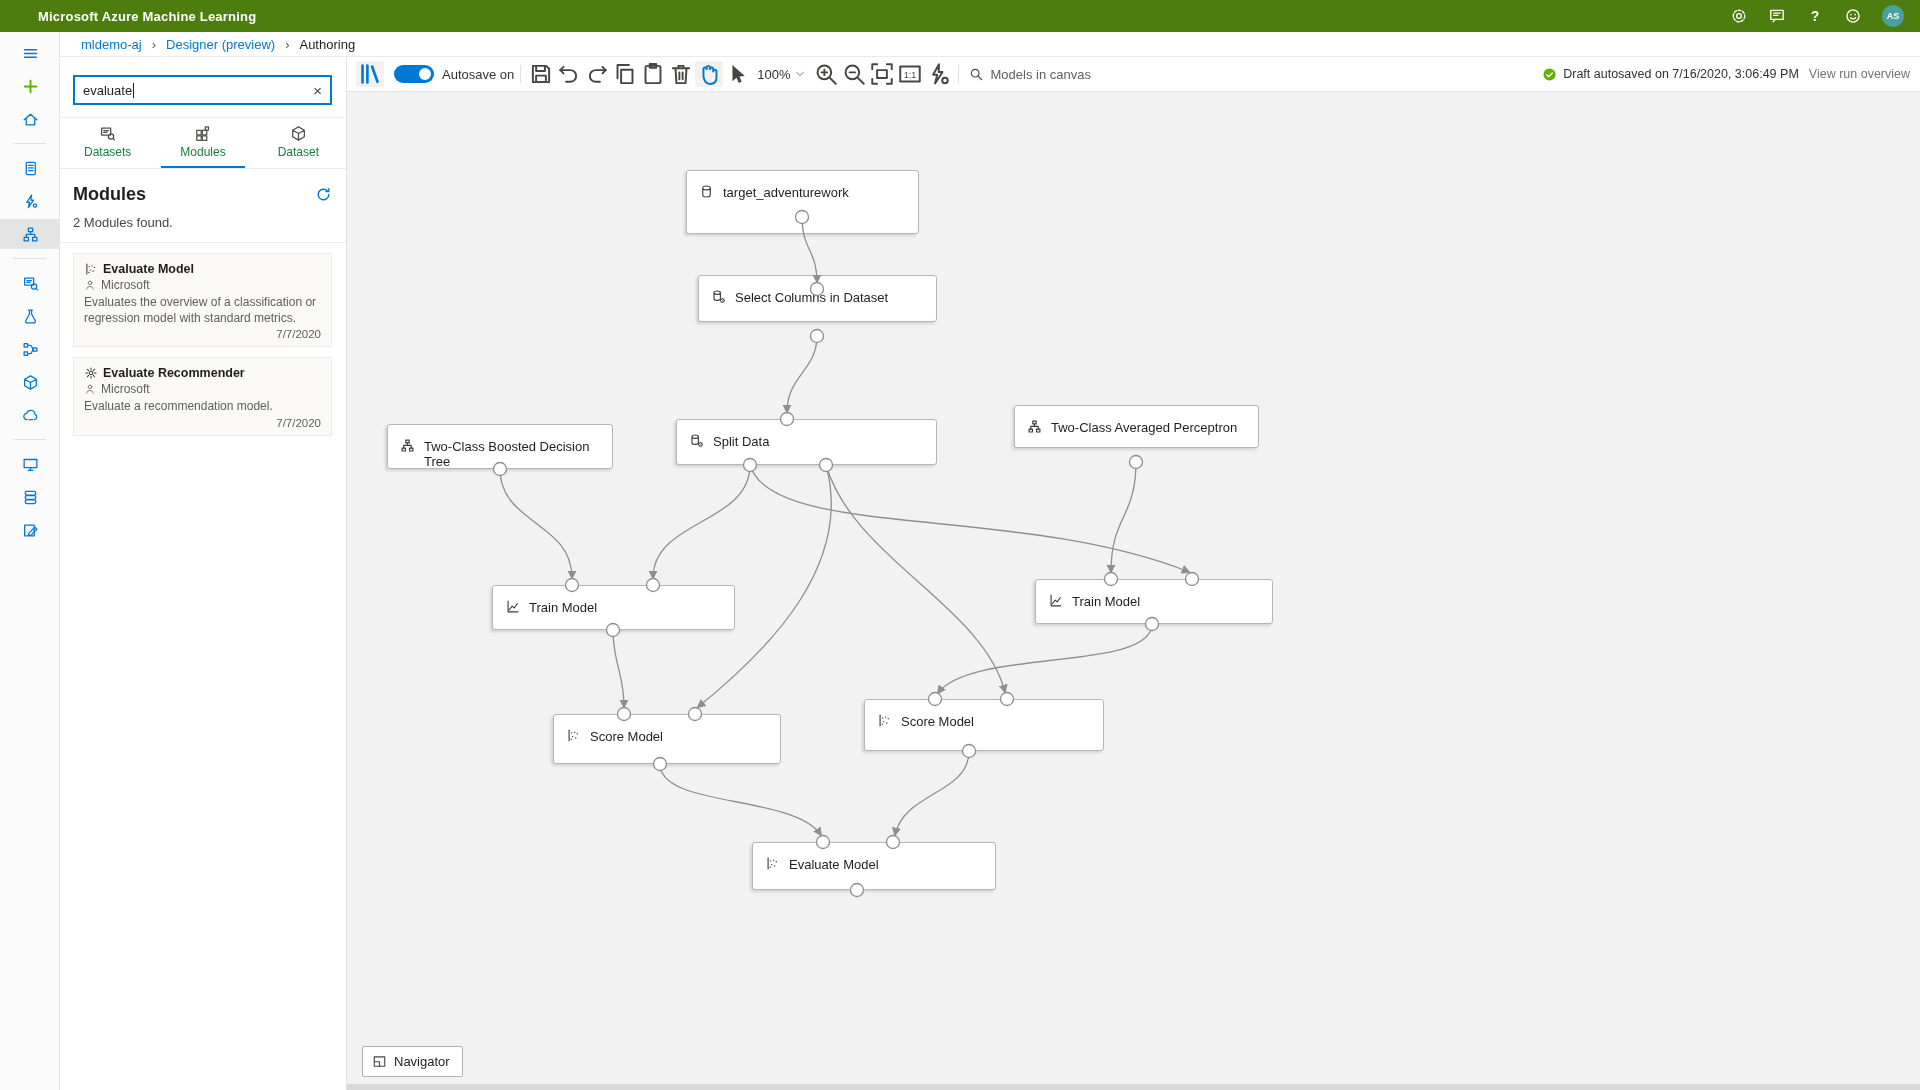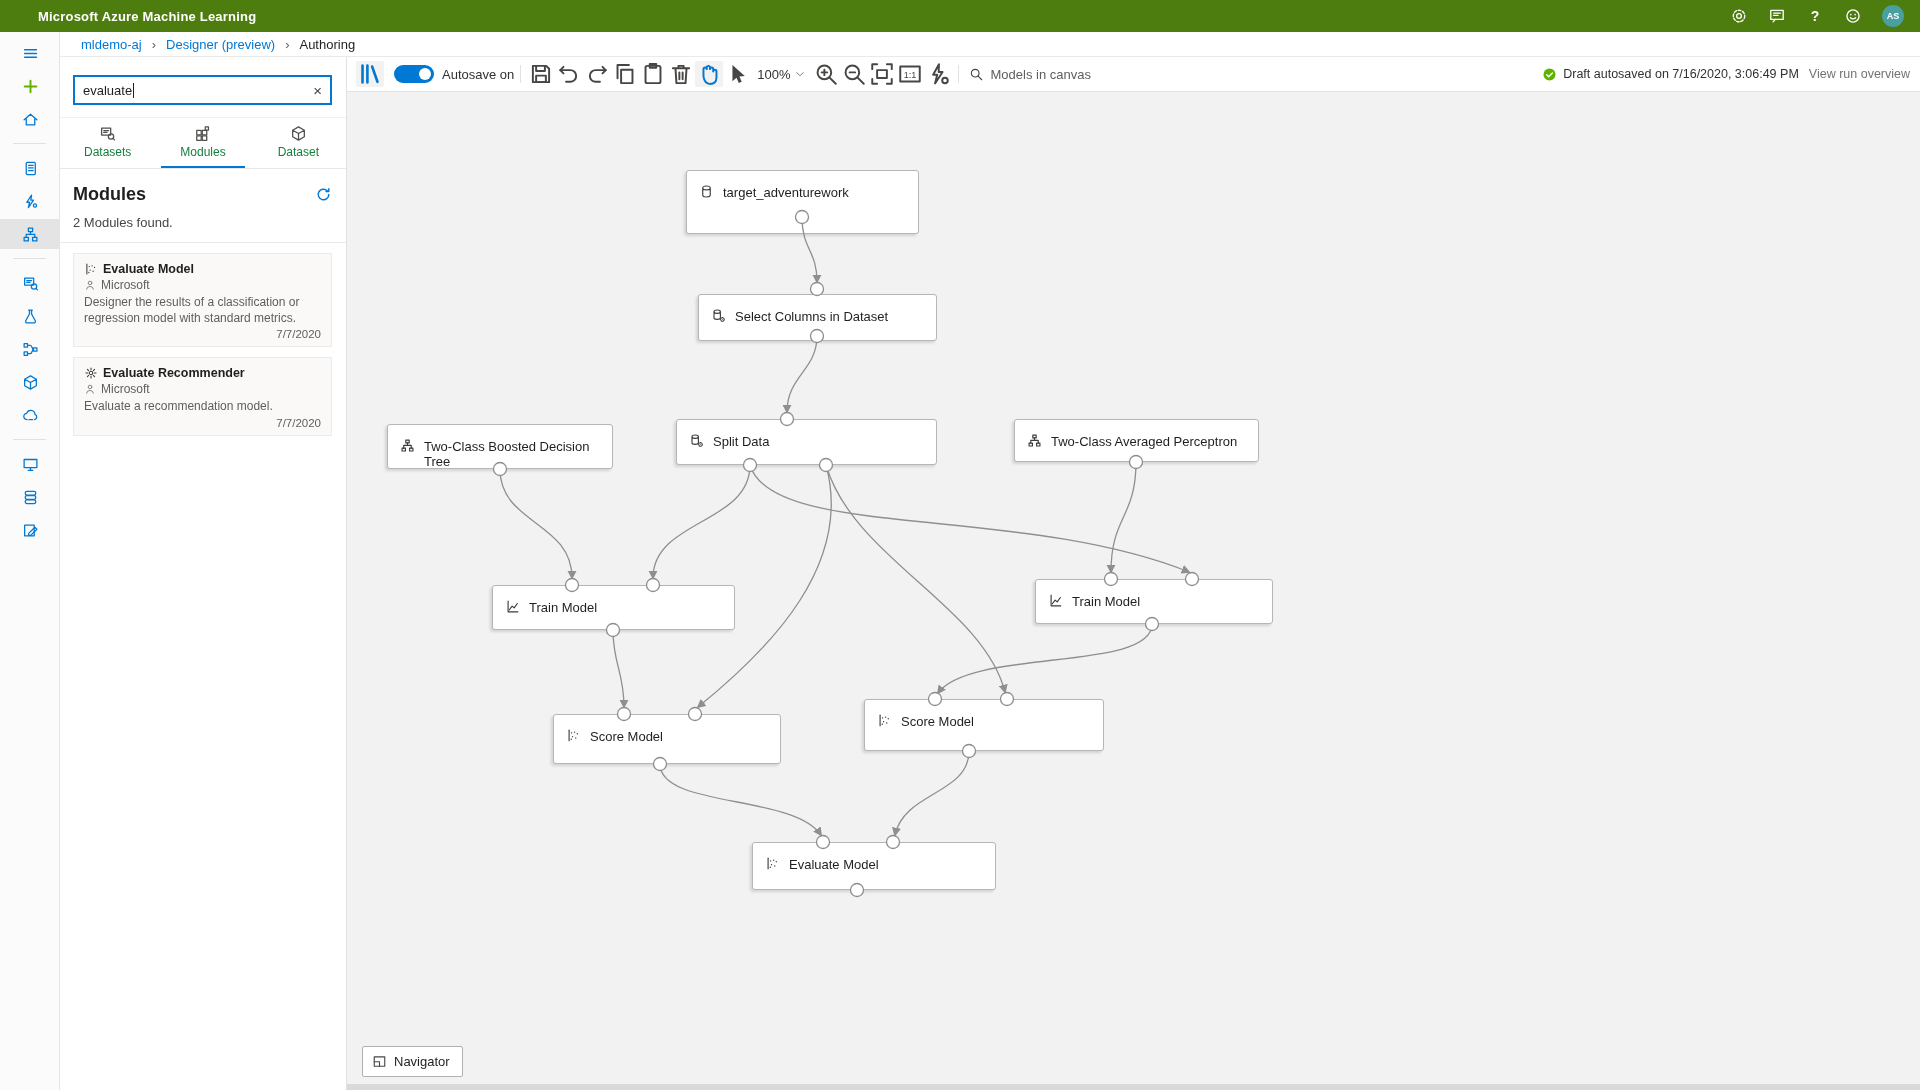--- a/index.html
+++ b/index.html
@@ -333,21 +333,21 @@
               </div>
             <div class="card-vendor">
                 <span class="ic">
                   <svg viewBox="0 0 16 16" width="100%" height="100%" fill="none" stroke="currentColor" stroke-width="1.2" stroke-linecap="round" stroke-linejoin="round">
                     <circle cx="8" cy="5.3" r="2.4"></circle>
                     <path d="M3.4 13.6a4.7 4.7 0 0 1 9.2 0"></path>
                   </svg>
                 </span>
               <span>Microsoft</span>
               </div>
-            <div class="card-desc">Designer the results of a classification or regression model with standard metrics.</div>
+            <div class="card-desc">Evaluates the overview of a classification or regression model with standard metrics.</div>
             <div class="card-date">7/7/2020</div>
           </div>
           <div class="card">
             <div class="card-title">
                 <span class="ic">
                   <svg viewBox="0 0 16 16" width="100%" height="100%" fill="none" stroke="currentColor" stroke-width="1.2" stroke-linecap="round" stroke-linejoin="round">
                     <circle cx="8" cy="8" r="2"></circle>
                     <path d="M8 2.2v2M8 11.8v2M2.2 8h2M11.8 8h2M3.9 3.9l1.4 1.4M10.7 10.7l1.4 1.4M12.1 3.9l-1.4 1.4M5.3 10.7l-1.4 1.4"></path>
                   </svg>
                 </span>
@@ -489,21 +489,21 @@
         <div class="canvas" id="canvas">
           <div id="node-layer">
               <div class="node" style="left: 339px; top: 78px; width: 233px; height: 64px;">
                 <span class="ic">
                   <svg viewBox="0 0 16 16" width="100%" height="100%" fill="none" stroke="currentColor" stroke-width="1.2" stroke-linecap="round" stroke-linejoin="round">
                     <path d="M4 4.2c0-1.2 1.8-2.1 4-2.1s4 .9 4 2.1v7.6c0 1.2-1.8 2.1-4 2.1s-4-.9-4-2.1zM4 4.2c0 1.2 1.8 2.1 4 2.1s4-.9 4-2.1"></path>
                   </svg>
                 </span>
                 <span>target_adventurework</span>
               </div>
-              <div class="node" style="left: 351px; top: 202px; width: 239px; height: 47px;">
+              <div class="node" style="left: 351px; top: 183px; width: 239px; height: 47px;">
                 <span class="ic">
                   <svg viewBox="0 0 16 16" width="100%" height="100%" fill="none" stroke="currentColor" stroke-width="1.2" stroke-linecap="round" stroke-linejoin="round">
                     <path d="M3.2 3.9c0-1 1.5-1.8 3.4-1.8s3.4.8 3.4 1.8v6.4c0 1-1.5 1.8-3.4 1.8s-3.4-.8-3.4-1.8zM3.2 3.9c0 1 1.5 1.8 3.4 1.8s3.4-.8 3.4-1.8"></path>
                     <circle cx="12.2" cy="12.2" r="1.9" stroke-dasharray="1.5 1"></circle>
                     <circle cx="12.2" cy="12.2" r=".5" fill="currentColor" stroke="none"></circle>
                   </svg>
                 </span>
                 <span>Select Columns in Dataset</span>
               </div>
               <div class="node" style="left: 329px; top: 327px; width: 261px; height: 46px;">
@@ -520,21 +520,21 @@
                 <span class="ic">
                   <svg viewBox="0 0 16 16" width="100%" height="100%" fill="none" stroke="currentColor" stroke-width="1.2" stroke-linecap="round" stroke-linejoin="round">
                     <rect x="6.2" y="2.2" width="3.6" height="3"></rect>
                     <rect x="2.2" y="10.8" width="3.6" height="3"></rect>
                     <rect x="10.2" y="10.8" width="3.6" height="3"></rect>
                     <path d="M8 5.2v2.6M4 10.8V7.8h8v3"></path>
                   </svg>
                 </span>
                 <span>Two-Class Boosted Decision Tree</span>
               </div>
-              <div class="node" style="left: 667px; top: 327px; width: 245px; height: 43px;">
+              <div class="node" style="left: 667px; top: 313px; width: 245px; height: 43px;">
                 <span class="ic">
                   <svg viewBox="0 0 16 16" width="100%" height="100%" fill="none" stroke="currentColor" stroke-width="1.2" stroke-linecap="round" stroke-linejoin="round">
                     <rect x="6.2" y="2.2" width="3.6" height="3"></rect>
                     <rect x="2.2" y="10.8" width="3.6" height="3"></rect>
                     <rect x="10.2" y="10.8" width="3.6" height="3"></rect>
                     <path d="M8 5.2v2.6M4 10.8V7.8h8v3"></path>
                   </svg>
                 </span>
                 <span>Two-Class Averaged Perceptron</span>
               </div>

